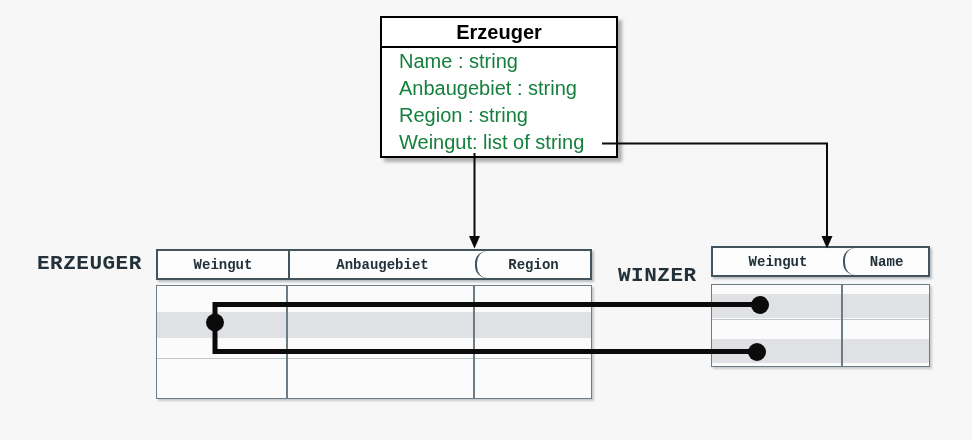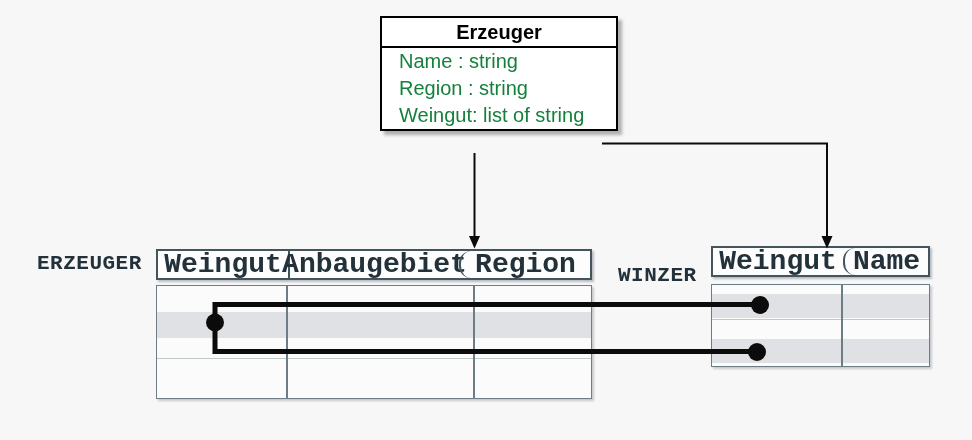--- a/index.html
+++ b/index.html
@@ -40,21 +40,21 @@
   .tbl-header{
     position:absolute;display:flex;box-sizing:border-box;
     background:#fdfdfe;
     border:2px solid #44545c;
     box-shadow:2px 2px 2px rgba(110,120,126,0.45);
     z-index:2;
   }
   .tbl-header .cell{
     display:flex;align-items:center;justify-content:center;
     font-family:"Liberation Mono","DejaVu Sans Mono",monospace;
-    font-weight:bold;font-size:28px;color:#22313a;
+    font-weight:bold;font-size:14px;color:#22313a;
     box-sizing:border-box;white-space:nowrap;
   }
   .tbl-header .cell + .cell{border-left:2px solid #44545c;}
   
   .tbl-body{
     position:absolute;box-sizing:border-box;
     background:#fbfbfc;
     border:1.5px solid #6d7d86;
     box-shadow:2px 2px 2px rgba(110,120,126,0.35);
     z-index:1;
@@ -69,29 +69,30 @@
   }
 </style>
 </head>
 <body>
 
 <div class="canvas">
 
   <div class="class-box">
     <div class="title">Erzeuger</div>
     <div class="attr">Name : string</div>
+    <div class="attr">Anbaugebiet : string</div>
     <div class="attr">Region : string</div>
     <div class="attr">Weingut: list of string</div>
   </div>
 
   <div class="tbl-label" style="left:37px;top:252px;">ERZEUGER</div>
 
   <div class="tbl-header" style="left:156px;top:249px;width:436px;height:31px;">
     <div class="cell" style="width:130px;">Weingut</div>
-    <div class="cell" style="width:171px;">Anbaugebiet</div>
+    <div class="cell" style="width:187px;">Anbaugebiet</div>
     <div class="cell" style="flex:1;border-radius:12px;">Region</div>
   </div>
 
   <div class="tbl-body" style="left:156px;top:285px;width:436px;height:114px;">
     <div class="rowband" style="top:26px;height:26px;"></div>
     <div class="rowline" style="top:71.5px;"></div>
     <div class="colsep" style="left:129px;"></div>
     <div class="colsep" style="left:316px;"></div>
   </div>
 

